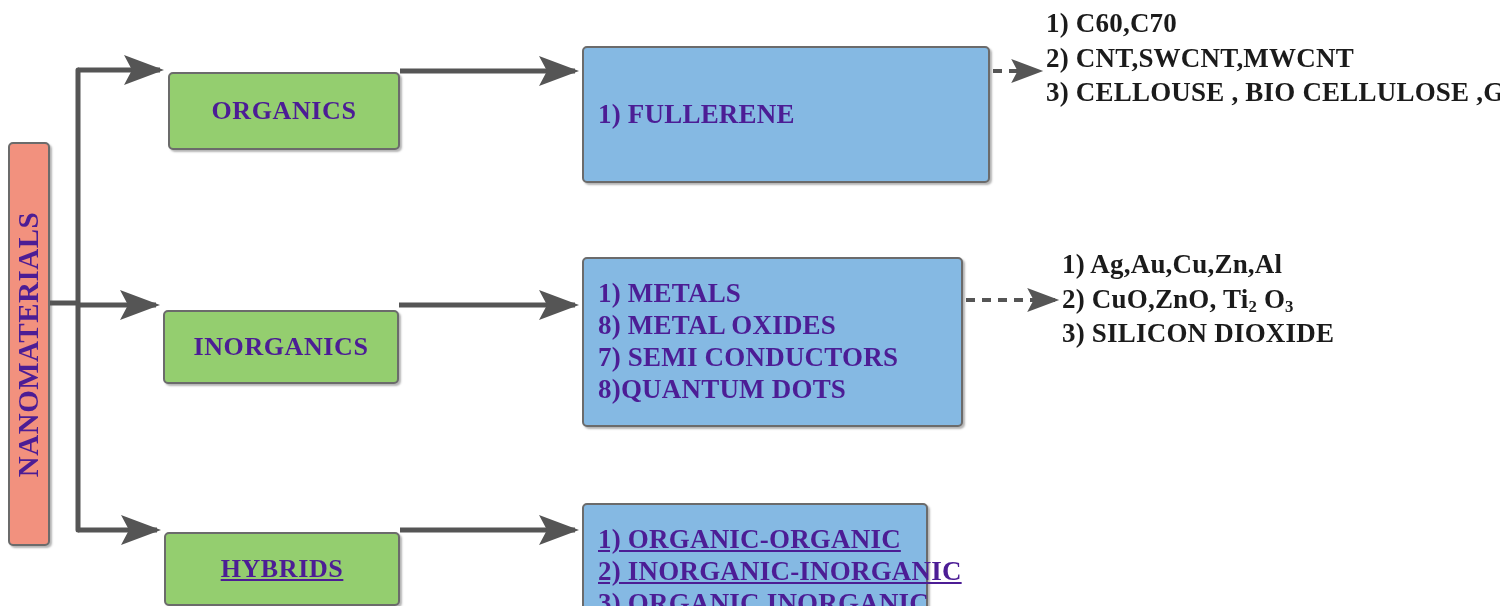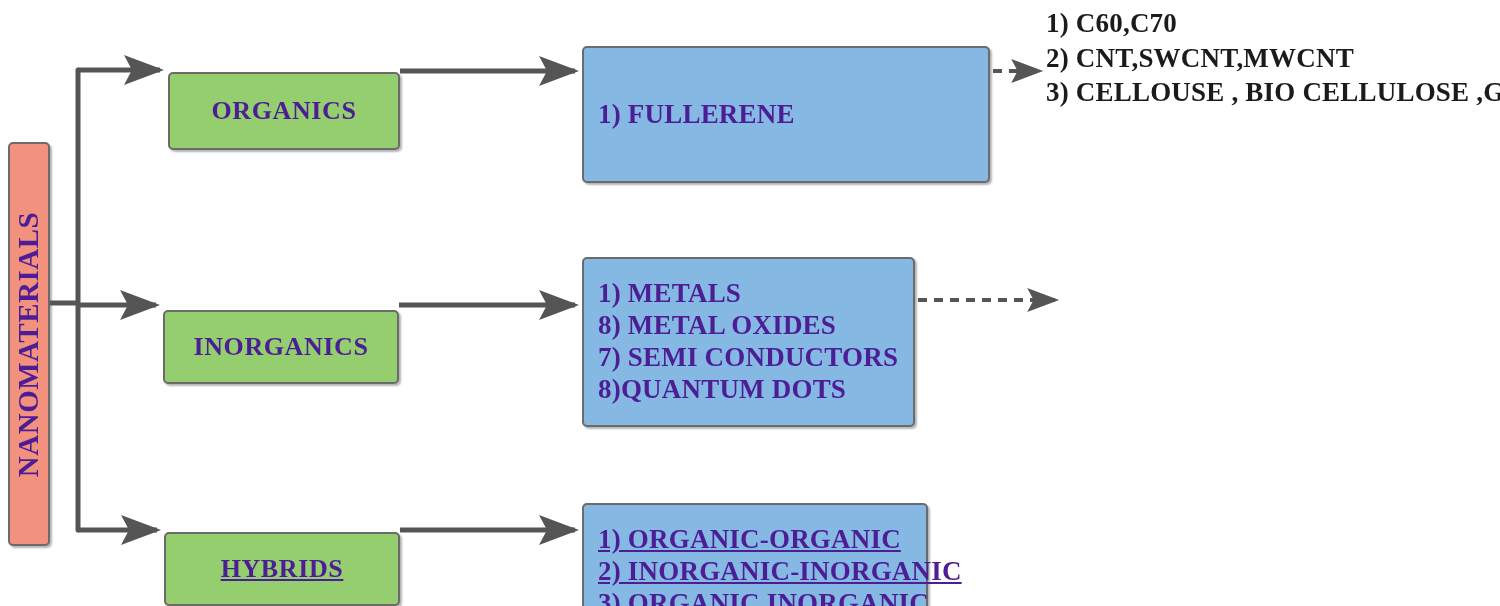--- a/index.html
+++ b/index.html
@@ -76,21 +76,21 @@
     padding: 6px 12px 6px 14px;
   }
   .detail-node .line {
     font-size: 27px;
     font-weight: bold;
     line-height: 1.18;
     white-space: nowrap;
     letter-spacing: 0.2px;
   }
   #detail-node-0 { left: 582px; top: 5px;   width: 408px; height: 137px; }
-  #detail-node-1 { left: 582px; top: 216px; width: 333px; height: 170px; }
+  #detail-node-1 { left: 582px; top: 216px; width: 381px; height: 170px; }
   #detail-node-2 { left: 582px; top: 462px; width: 346px; height: 138px; text-decoration: underline; }
 
   
   .example-list {
     position: absolute;
     color: #1b1b1b;
   }
   .example-list .line {
     font-size: 27px;
     font-weight: bold;
@@ -175,14 +175,19 @@
     <span class="line">2) INORGANIC-INORGANIC</span>
     <span class="line">3) ORGANIC INORGANIC</span>
   </div>
 
   <div class="example-list" id="example-list-0">
     <div class="line">1) C60,C70</div>
     <div class="line">2) CNT,SWCNT,MWCNT</div>
     <div class="line">3) CELLOUSE , BIO CELLULOSE ,GNF</div>
   </div>
 
+  <div class="example-list" id="example-list-1">
+    <div class="line">1) Ag,Au,Cu,Zn,Al</div>
+    <div class="line">2) CuO,ZnO, Ti<sub>2</sub> O<sub>3</sub></div>
+    <div class="line">3) SILICON DIOXIDE</div>
+  </div>
 
 </div>
 
 </body></html>

